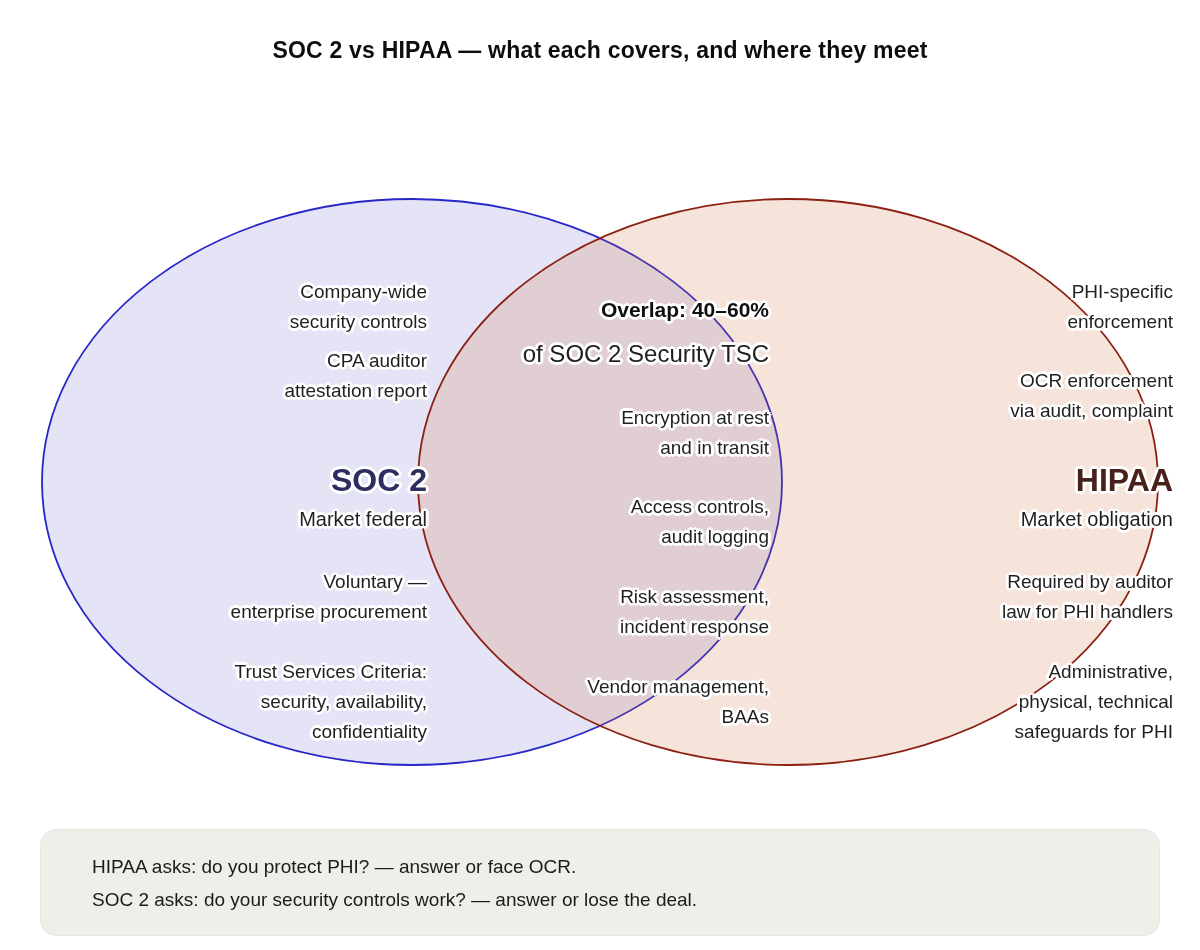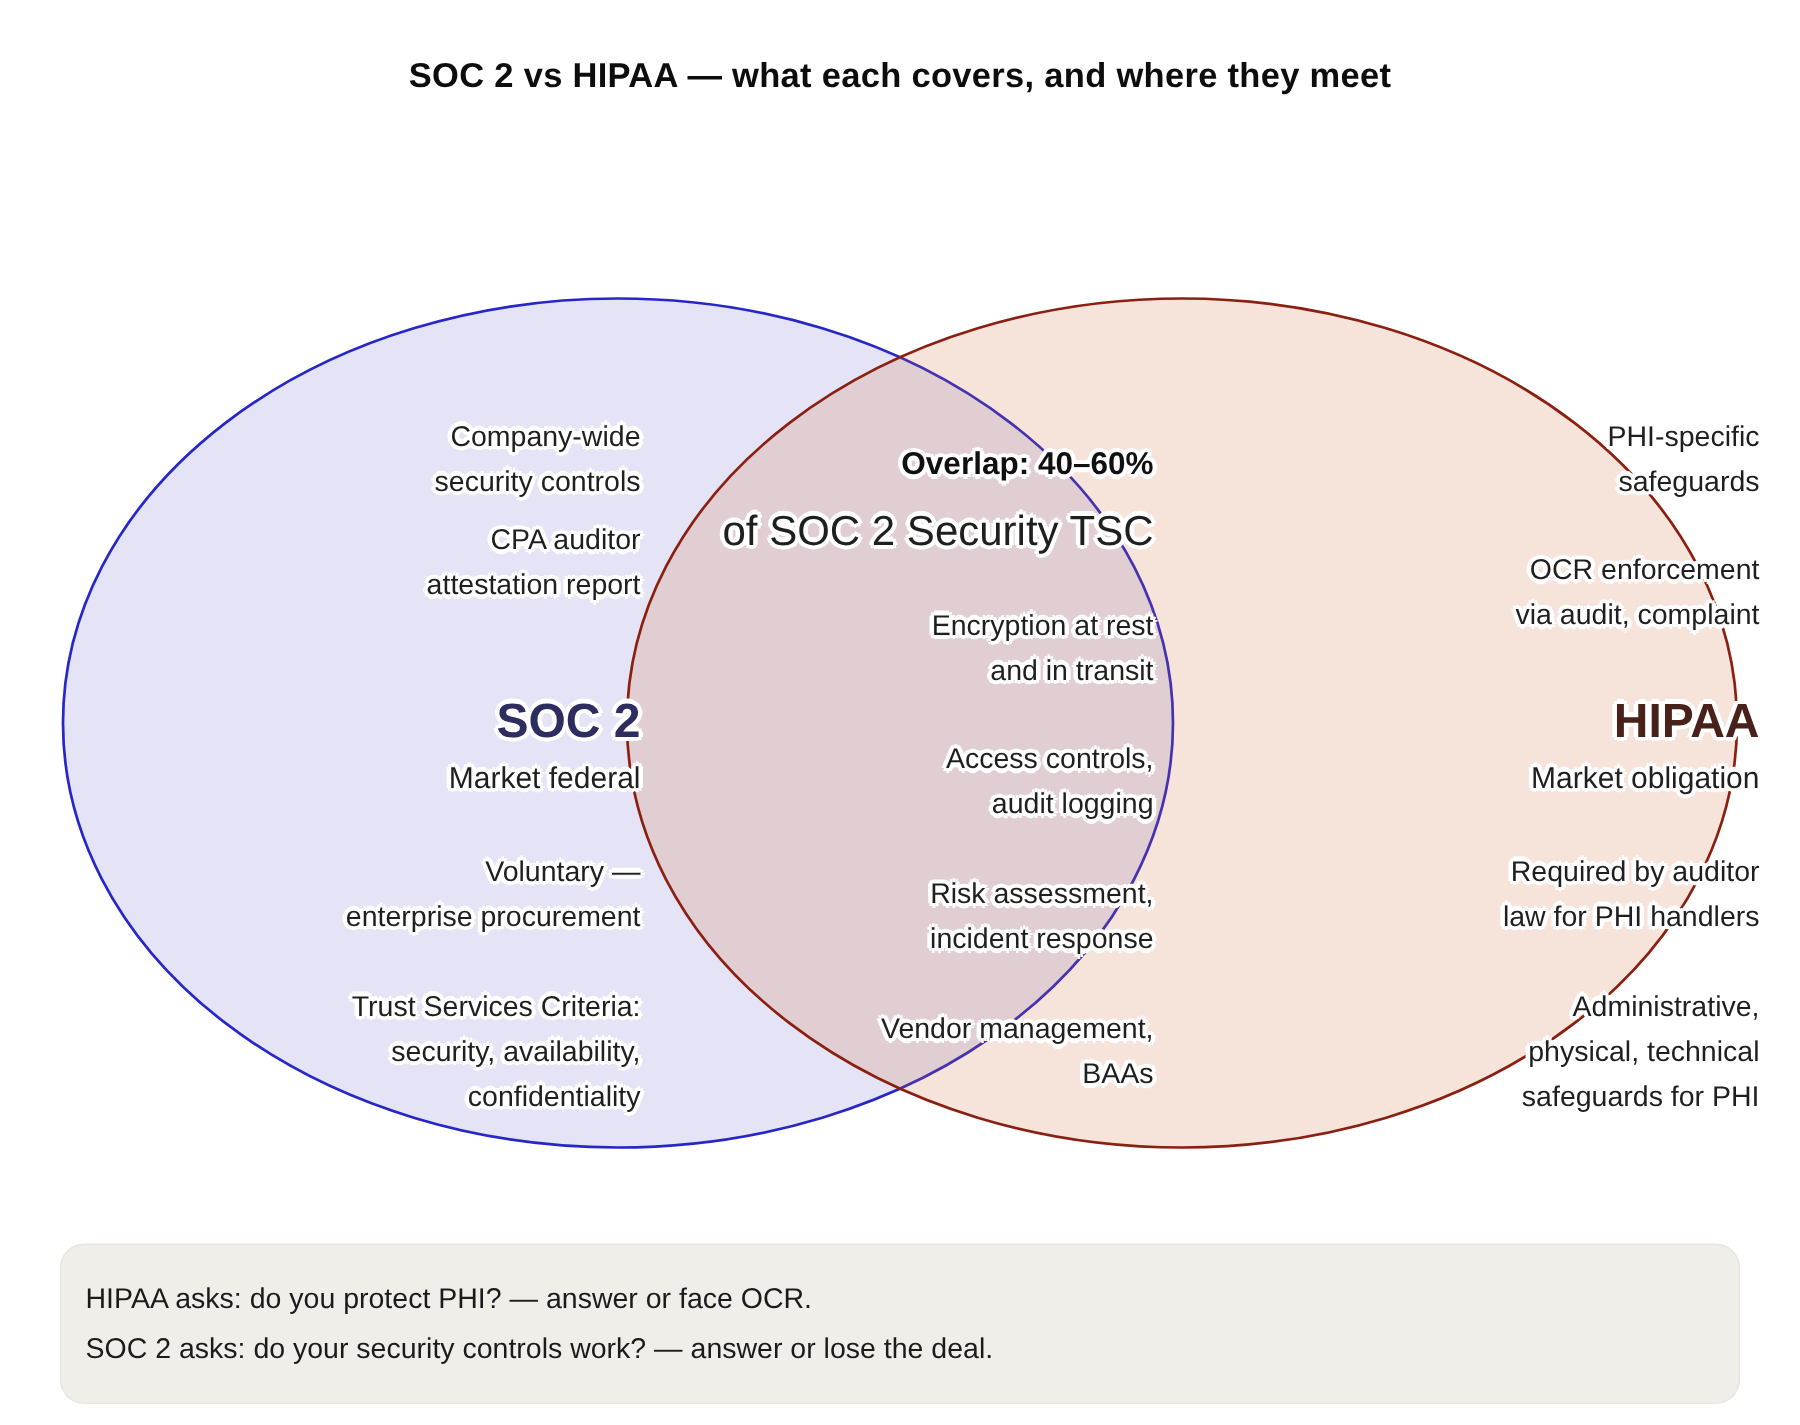--- a/index.html
+++ b/index.html
@@ -22,25 +22,25 @@
       -3px 0 0 #fff, 3px 0 0 #fff, 0 -3px 0 #fff, 0 3px 0 #fff;
   }
   .col-left .vtext{left:27px;width:400px;}
   .col-center .vtext{left:429px;width:340px;}
   .col-right .vtext{left:773px;width:400px;}
   .set-heading{font-size:32px;font-weight:bold;line-height:42px;}
   .heading-left{color:#2d2d5f;}
   .heading-right{color:#48211b;}
   .tagline{font-size:20px;}
   .overlap-heading{font-size:21px;font-weight:bold;line-height:28px;color:#101010;}
-  .overlap-sub{font-size:28px;line-height:30px;}
+  .overlap-sub{font-size:24px;line-height:30px;}
   .footer-box{
     position:absolute;left:40px;top:829px;width:1120px;height:107px;
     background:#efeee9;border:1px solid #e7e6df;border-radius:16px;
-    box-sizing:border-box;padding:20px 16px;
+    box-sizing:border-box;padding:20px 51px;
   }
   .footer-line{font-size:19px;line-height:33px;color:#1b1b1b;}
 </style>
 </head>
 <body>
 
 <div class="page">
 
   <div class="title">SOC 2 vs HIPAA — what each covers, and where they meet</div>
 
@@ -71,21 +71,21 @@
     <div class="vtext" style="top:492px">Access controls,
 audit logging</div>
     <div class="vtext" style="top:582px">Risk assessment,
 incident response</div>
     <div class="vtext" style="top:672px">Vendor management,
 BAAs</div>
   </div>
 
   <div class="col-right">
     <div class="vtext" style="top:277px">PHI-specific
-safeguards</div>
+enforcement</div>
     <div class="vtext" style="top:366px">OCR enforcement
 via audit, complaint</div>
     <div class="vtext set-heading heading-right" style="top:459px">HIPAA</div>
     <div class="vtext tagline" style="top:504px">Market obligation</div>
     <div class="vtext" style="top:567px">Required by auditor
 law for PHI handlers</div>
     <div class="vtext" style="top:657px">Administrative,
 physical, technical
 safeguards for PHI</div>
   </div>

